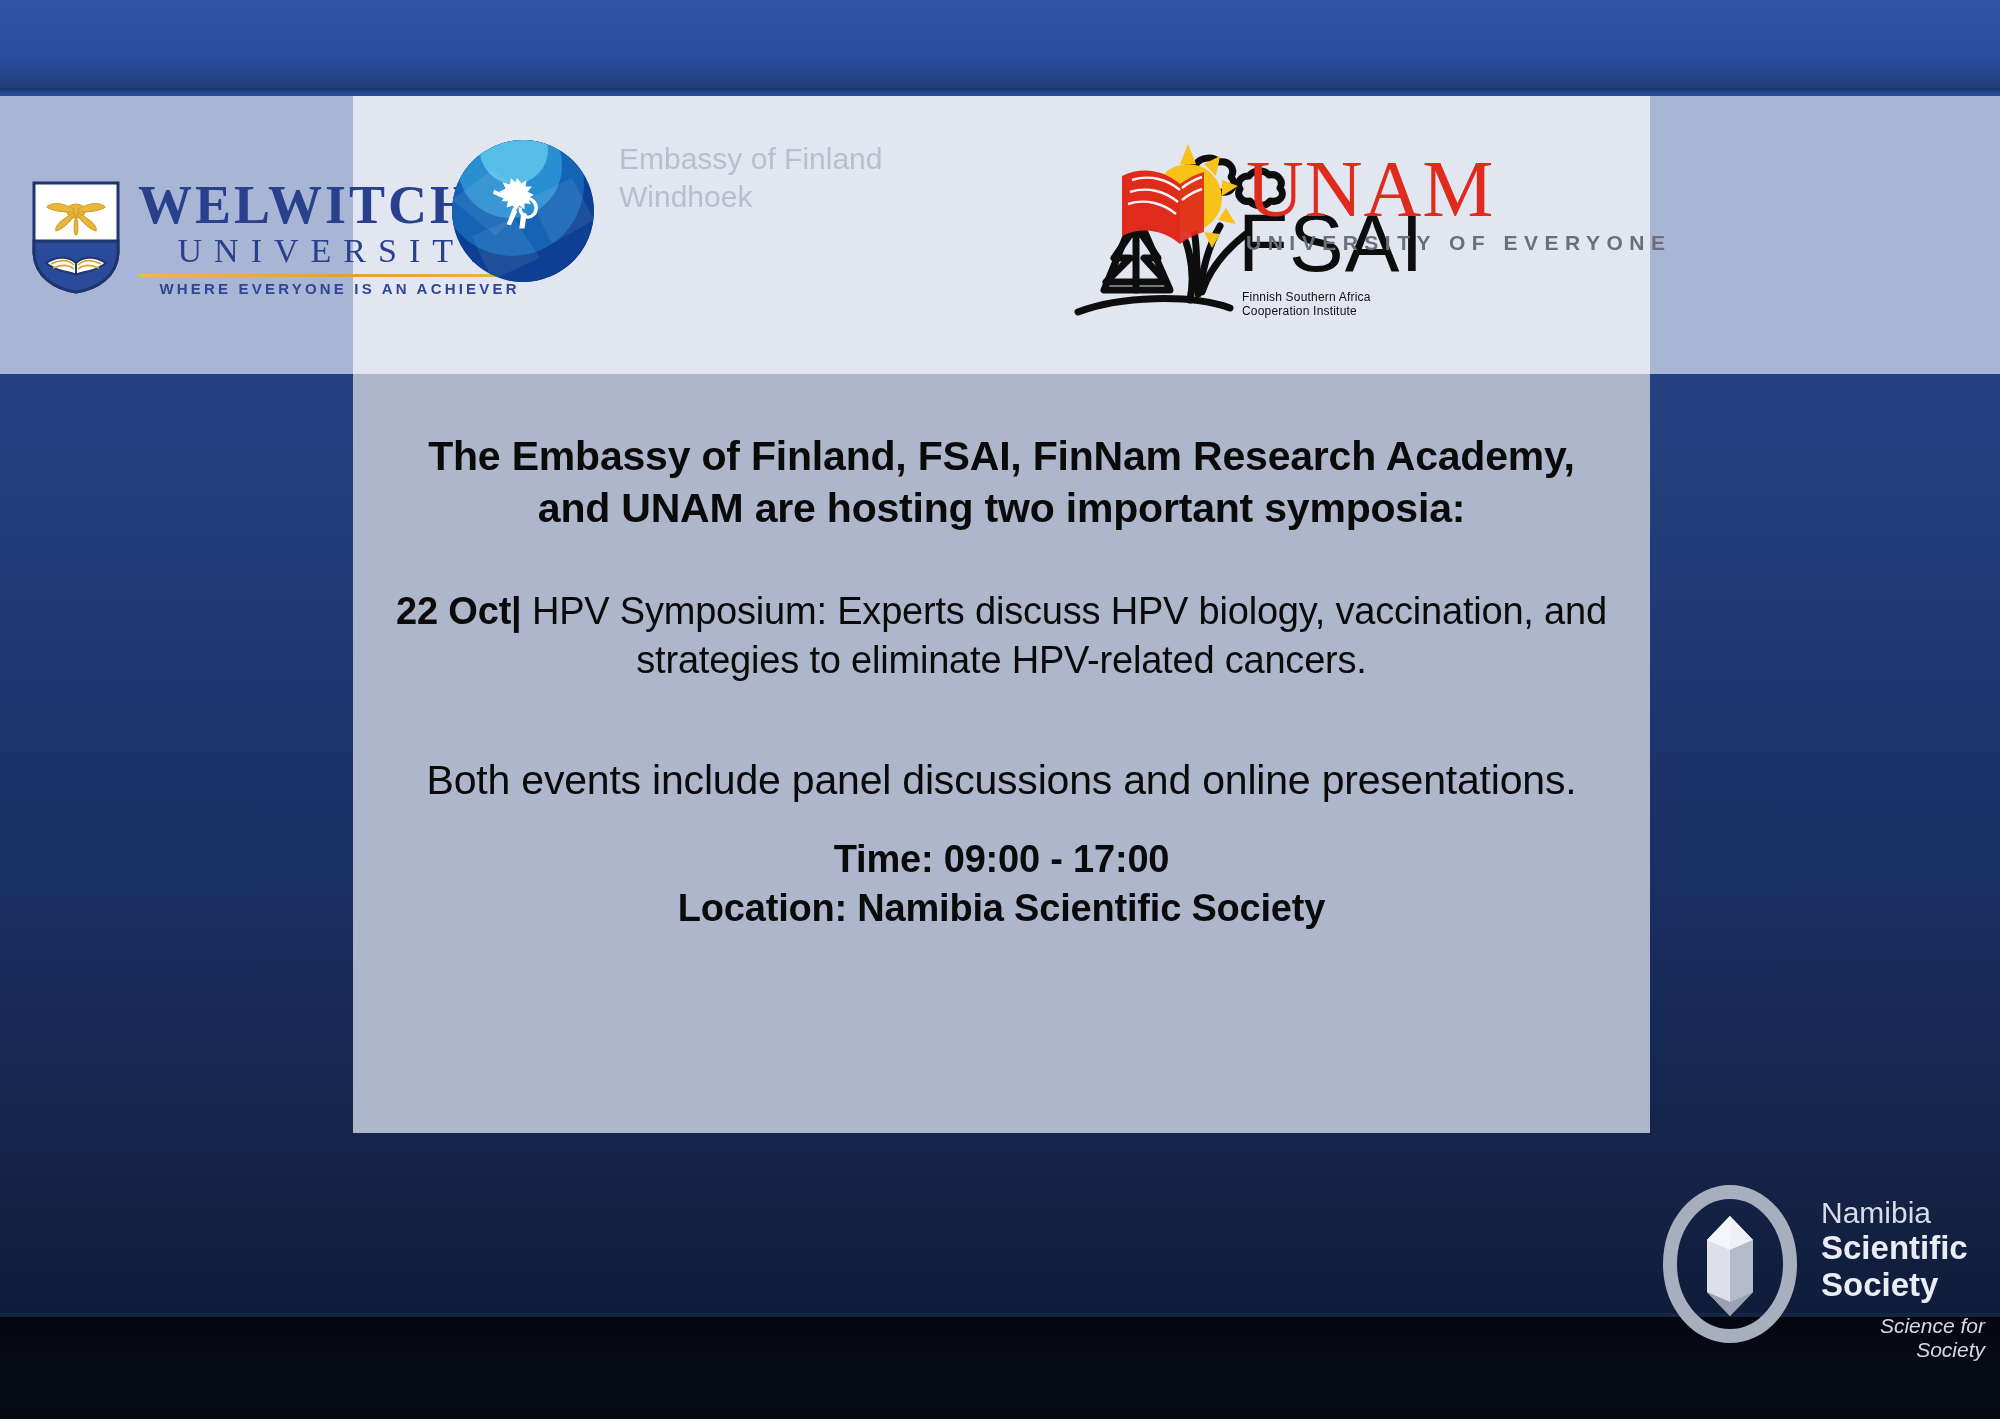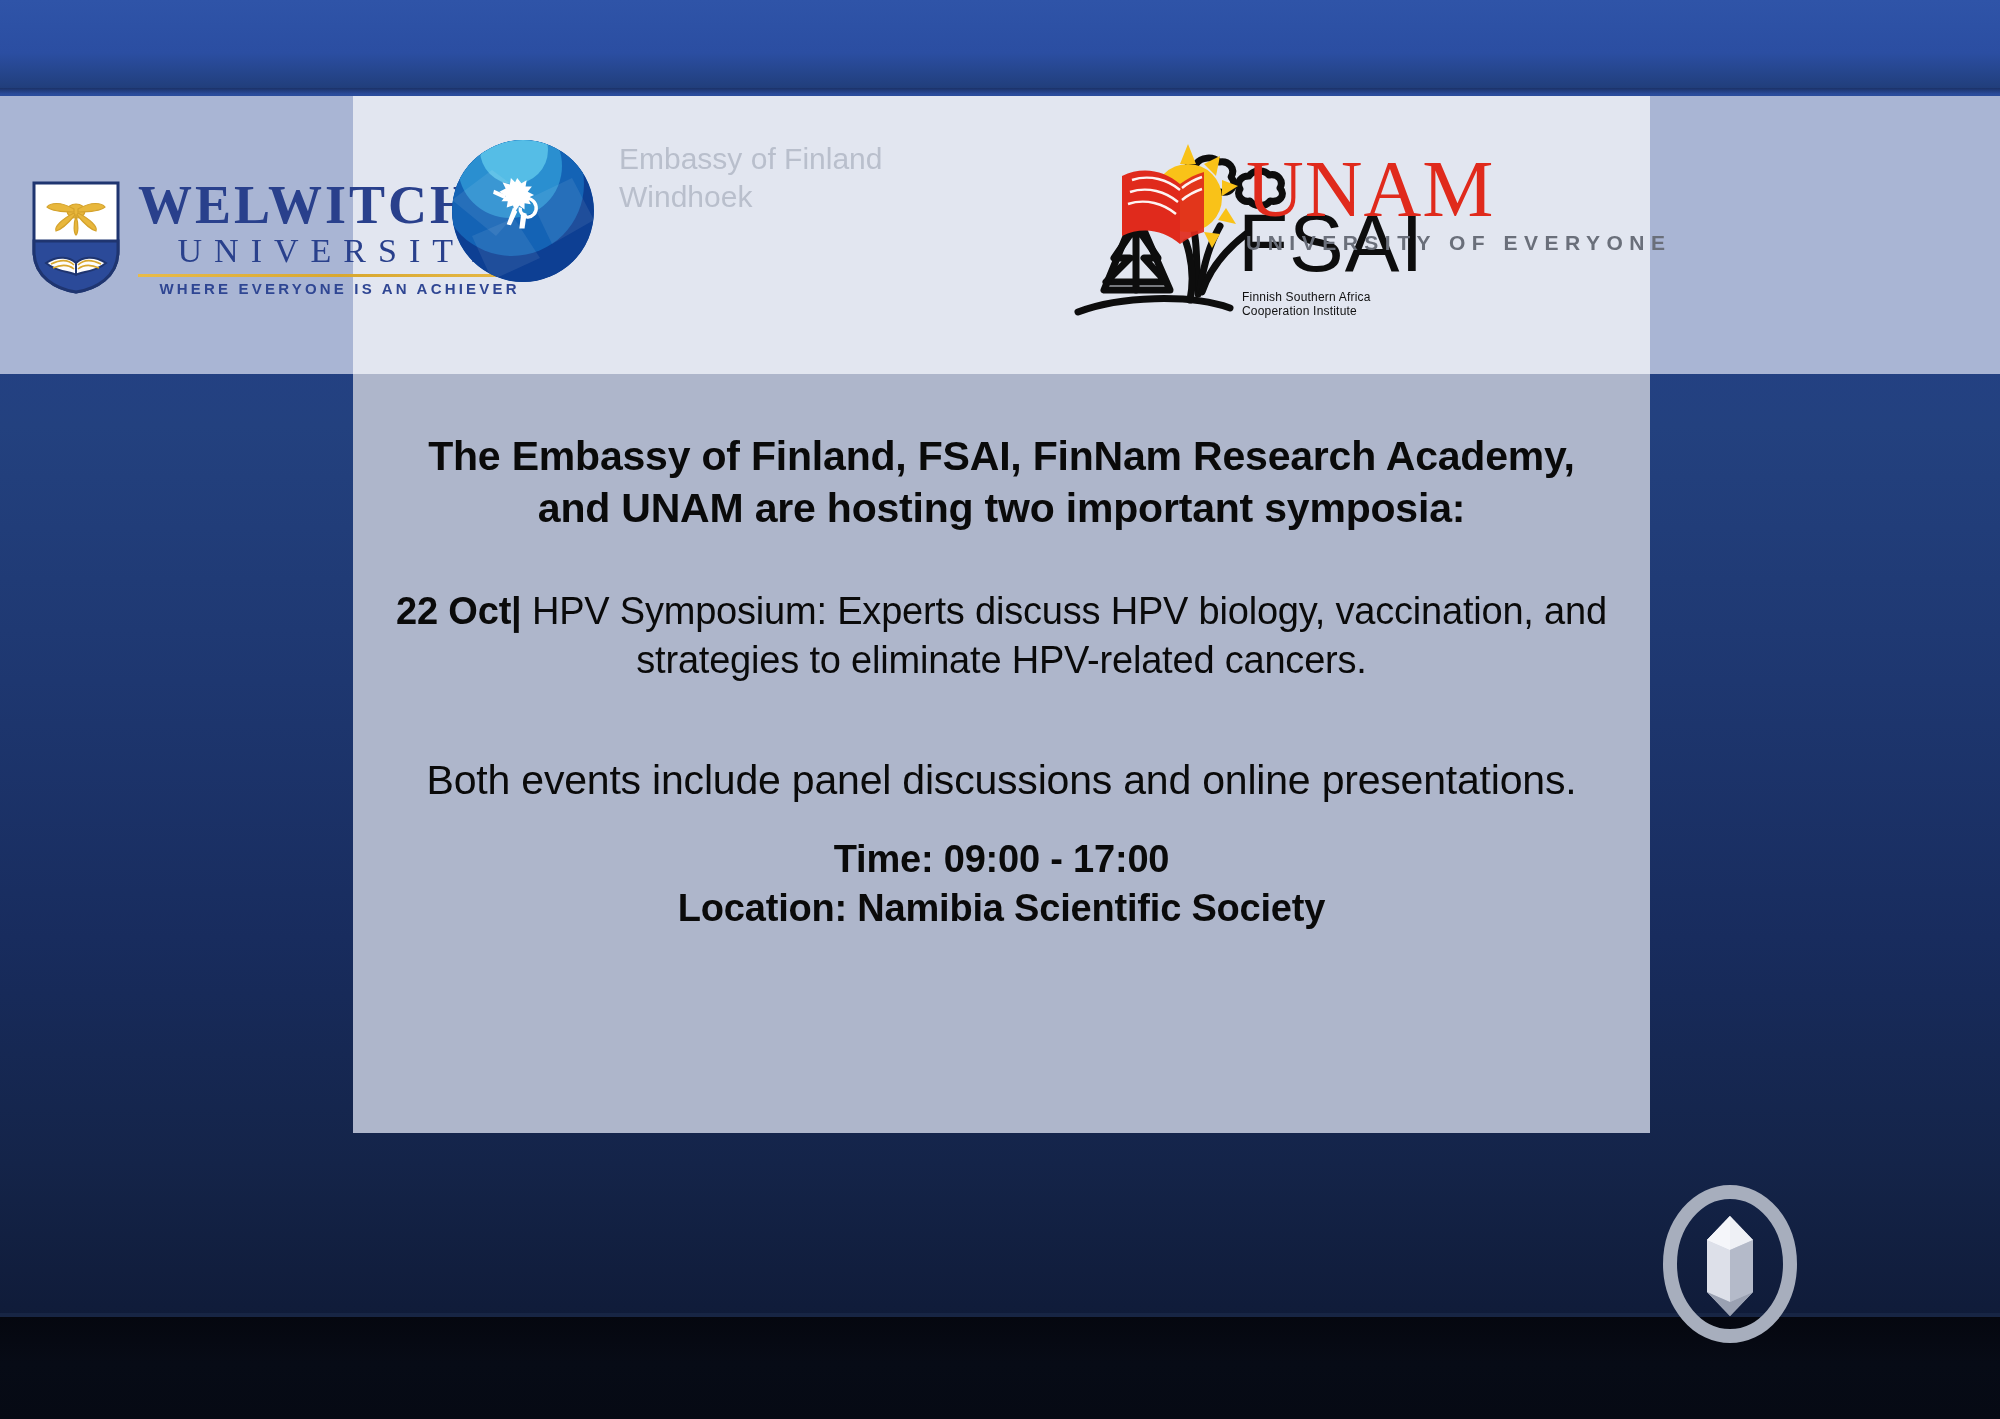--- a/index.html
+++ b/index.html
@@ -424,15 +424,21 @@
         <g>
           <polygon points="75,36 98,60 98,112 75,136 52,112 52,60" fill="#c9cedc"></polygon>
           <polygon points="75,36 98,60 75,70 52,60" fill="#eef0f5"></polygon>
           <polygon points="75,70 98,60 98,112 75,122" fill="#b4bac9"></polygon>
           <polygon points="75,70 52,60 52,112 75,122" fill="#dde0e9"></polygon>
           <polygon points="75,122 98,112 75,136 52,112" fill="#9aa1b2"></polygon>
           <polygon points="75,36 75,70 52,60" fill="#f5f6fa"></polygon>
         </g>
       </svg>
     </div>
+    <div class="nss-text">
+      <div class="nss-l1">Namibia</div>
+      <div class="nss-l2">Scientific</div>
+      <div class="nss-l3">Society</div>
+      <div class="nss-tag">Science for Society</div>
+    </div>
   </div>
 
 </div>
 
 </body></html>

